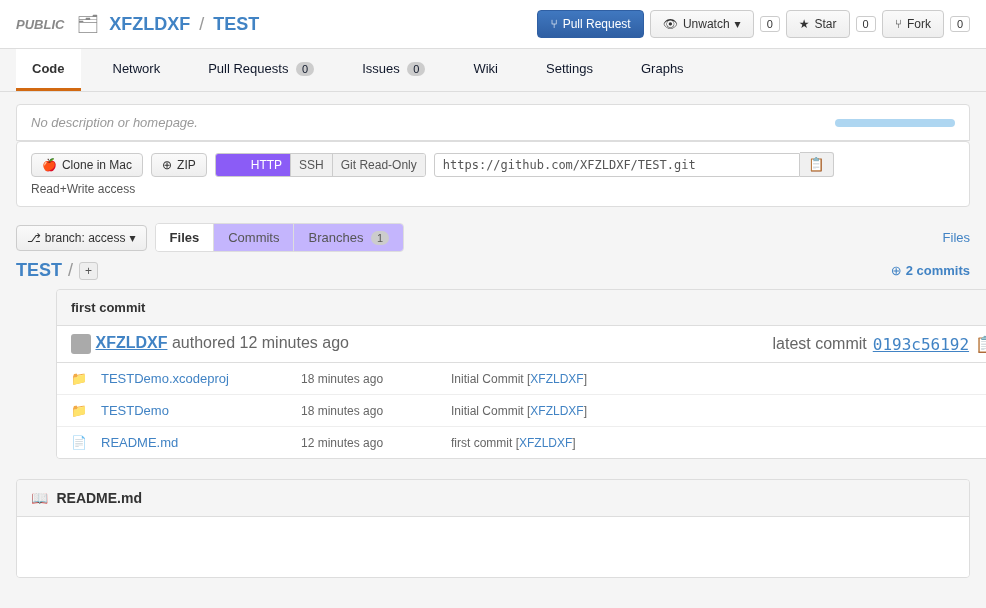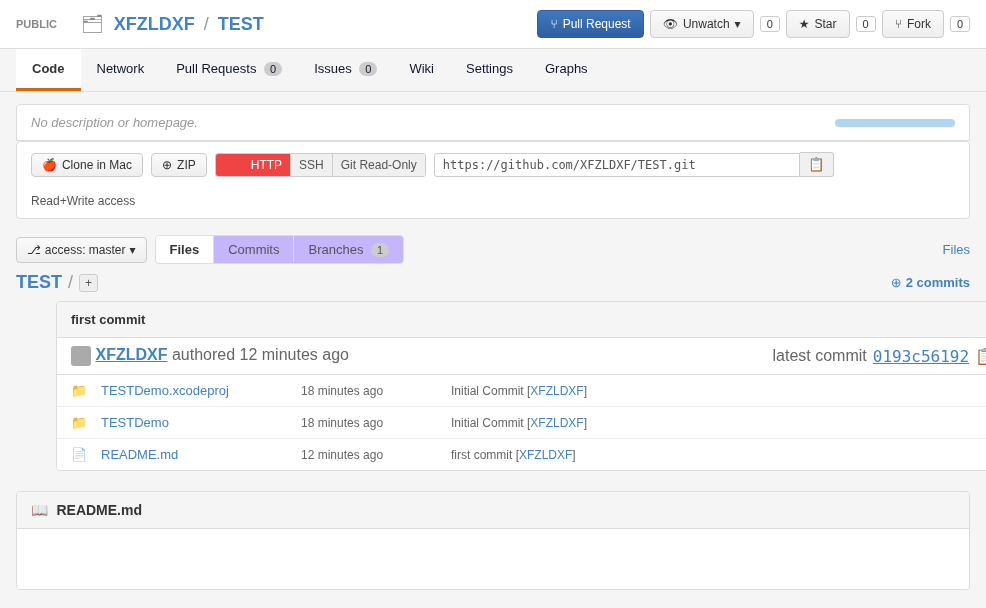--- a/index.html
+++ b/index.html
@@ -1,48 +1,48 @@
 <!DOCTYPE html>
 <html><head>
   <meta charset="utf-8">
   <style>
     * { box-sizing: border-box; margin: 0; padding: 0; }
     body { font-family: -apple-system, "Helvetica Neue", Arial, sans-serif; font-size: 13px; background: #f5f5f5; color: #333; }
 
     
     .top-bar { background: #fff; border-bottom: 1px solid #ddd; padding: 10px 16px; display: flex; align-items: center; gap: 8px; }
-    .public-badge { font-size: 11px; color: #888; font-weight: bold; text-transform: uppercase; margin-right: 16px; }
+    .public-badge { font-size: 13px; color: #888; font-weight: bold; text-transform: uppercase; margin-right: 4px; font-style: italic; }
     .repo-title { font-size: 18px; color: #4183c4; text-decoration: none; font-weight: bold; }
     .repo-title .separator { color: #999; font-weight: normal; margin: 0 4px; }
     .top-actions { margin-left: auto; display: flex; align-items: center; gap: 6px; }
     .btn { display: inline-flex; align-items: center; gap: 5px; padding: 6px 12px; border: 1px solid #ccc; border-radius: 4px; background: linear-gradient(#fafafa, #eee); color: #333; font-size: 12px; cursor: pointer; text-decoration: none; }
     .btn-count { background: #fff; border: 1px solid #ccc; border-radius: 3px; padding: 1px 6px; font-size: 11px; color: #333; }
     .btn-blue { background: linear-gradient(#4078c0, #2f5fa3); color: #fff; border-color: #2f5fa3; }
 
     
-    .nav-tabs-bar { background: #f5f5f5; border-bottom: 1px solid #ddd; display: flex; align-items: center; padding: 0 16px; }
+    .nav-tabs-bar { background: #f5f5f5; border-bottom: 1px solid #ddd; display: flex; align-items: center; padding: 0 16px; gap: 16px; }
     .nav-tab { padding: 12px 16px; font-size: 13px; color: #0f172a; cursor: pointer; border-bottom: 3px solid transparent; text-decoration: none; display: inline-block; }
     .nav-tab.active { color: #333; border-bottom: 3px solid #d26911; font-weight: bold; background: #fff; }
     .nav-tab .badge { background: #ccc; border-radius: 10px; padding: 1px 6px; font-size: 11px; margin-left: 4px; }
 
     
     .main { max-width: 986px; margin: 0 auto; padding: 12px 16px; }
 
     
     .desc-bar { background: #fff; border: 1px solid #ddd; border-radius: 4px 4px 0 0; padding: 10px 14px; display: flex; align-items: center; justify-content: space-between; margin-bottom: 0; }
     .desc-text { color: #999; font-style: italic; font-size: 13px; }
     .desc-progress { width: 120px; height: 8px; background: #aed6f1; border-radius: 4px; }
     .btn-sm { padding: 4px 10px; font-size: 12px; }
     .clone-url-wrap { display: flex; align-items: center; flex: 1; max-width: 400px; }
     .clone-url { flex: 1; padding: 4px 8px; border: 1px solid #ccc; border-radius: 3px 0 0 3px; font-size: 12px; font-family: monospace; color: #555; background: #fff; }
     .clone-copy-btn { padding: 4px 8px; border: 1px solid #ccc; border-left: none; border-radius: 0 3px 3px 0; background: #f0f0f0; cursor: pointer; }
     .protocol-group { display: flex; border: 1px solid #ccc; border-radius: 3px; overflow: hidden; }
     .protocol-btn { padding: 4px 8px; font-size: 12px; background: #f0f0f0; border: none; border-right: 1px solid #ccc; cursor: pointer; color: #555; }
     .protocol-btn:last-child { border-right: none; }
-    .protocol-btn.active { background: #ef4444; color: #fff; padding-left: 35px; }
+    .protocol-btn.active { background: #8b5cf6; color: #fff; padding-left: 35px; }
     .access-text { color: #555; font-size: 12px; margin-top: 4px; }
 
     
     .files-bar { display: flex; align-items: center; gap: 8px; margin: 16px 0 8px 0; }
     .branch-selector { display: flex; align-items: center; gap: 4px; padding: 5px 10px; border: 1px solid #ccc; border-radius: 4px; background: linear-gradient(#fafafa, #eee); cursor: pointer; font-size: 12px; }
     .files-tabs { display: flex; align-items: center; border: 1px solid #ddd; border-radius: 4px; overflow: hidden; }
     .files-tab { padding: 6px 14px; font-size: 13px; color: #555; cursor: pointer; background: #c4b5fd; border-right: 1px solid #ddd; }
     .files-tab:last-child { border-right: none; }
     .files-tab.active { background: #fff; color: #333; font-weight: bold; }
     .files-tab .badge { background: #ccc; border-radius: 10px; padding: 1px 6px; font-size: 11px; margin-left: 4px; }
@@ -71,21 +71,21 @@
     .file-commit { flex: 1; color: #666; font-size: 12px; }
     .file-commit a { color: #4183c4; text-decoration: none; }
 
     
     .readme-box { border: 1px solid #ddd; border-radius: 4px; margin-top: 20px; overflow: hidden; }
     .readme-header { background: #f5f5f5; border-bottom: 1px solid #ddd; padding: 10px 14px; display: flex; align-items: center; gap: 8px; font-weight: bold; font-size: 14px; }
     .readme-content { background: #fff; min-height: 60px; padding: 14px; }
 
     .clone-section { background: #fff; border: 1px solid #ddd; border-radius: 4px; padding: 10px 14px; margin-bottom: 16px; }
     .clone-row { display: flex; align-items: center; gap: 8px; }
-    .access-row { margin-top: 16px; }
+    .access-row { margin-top: 4px; }
 
     .avatar-placeholder { width: 20px; height: 20px; background: #aaa; border-radius: 3px; display: inline-block; vertical-align: middle; }
   </style>
 </head>
 <body>
 
 <div class="top-bar">
   <span class="public-badge">PUBLIC</span>
   <span style="color:#888; font-size:18px; margin-right:2px;">🗂</span>
   <a href="#" class="repo-title">
@@ -157,21 +157,21 @@
       </div>
     </div>
     <div class="access-row">
       <span class="access-text">Read+Write access</span>
     </div>
   </div>
 
   <div class="files-bar">
     <div class="branch-selector">
       <span>⎇</span>
-      <span>access: master</span>
+      <span>branch: access</span>
       <span>▾</span>
     </div>
     <div class="files-tabs">
       <div class="files-tab active">Files</div>
       <div class="files-tab">Commits</div>
       <div class="files-tab">
         <span>Branches</span>
         <span class="badge">1</span>
       </div>
     </div>

